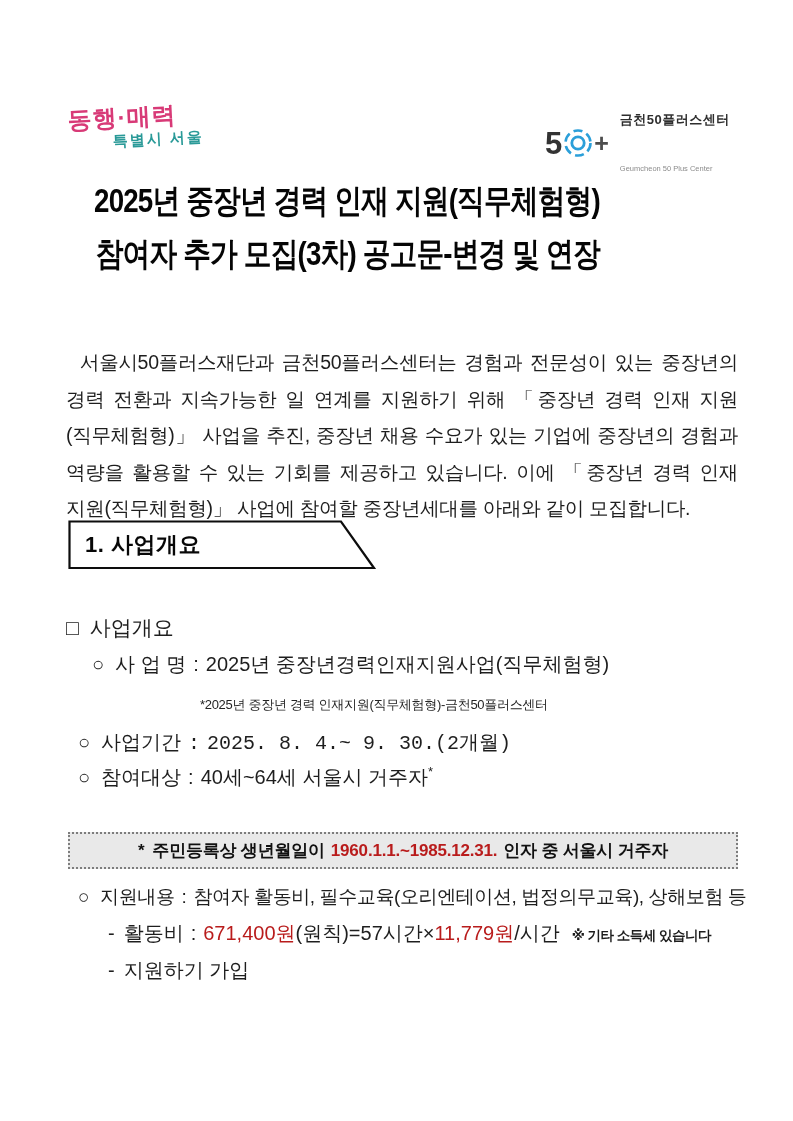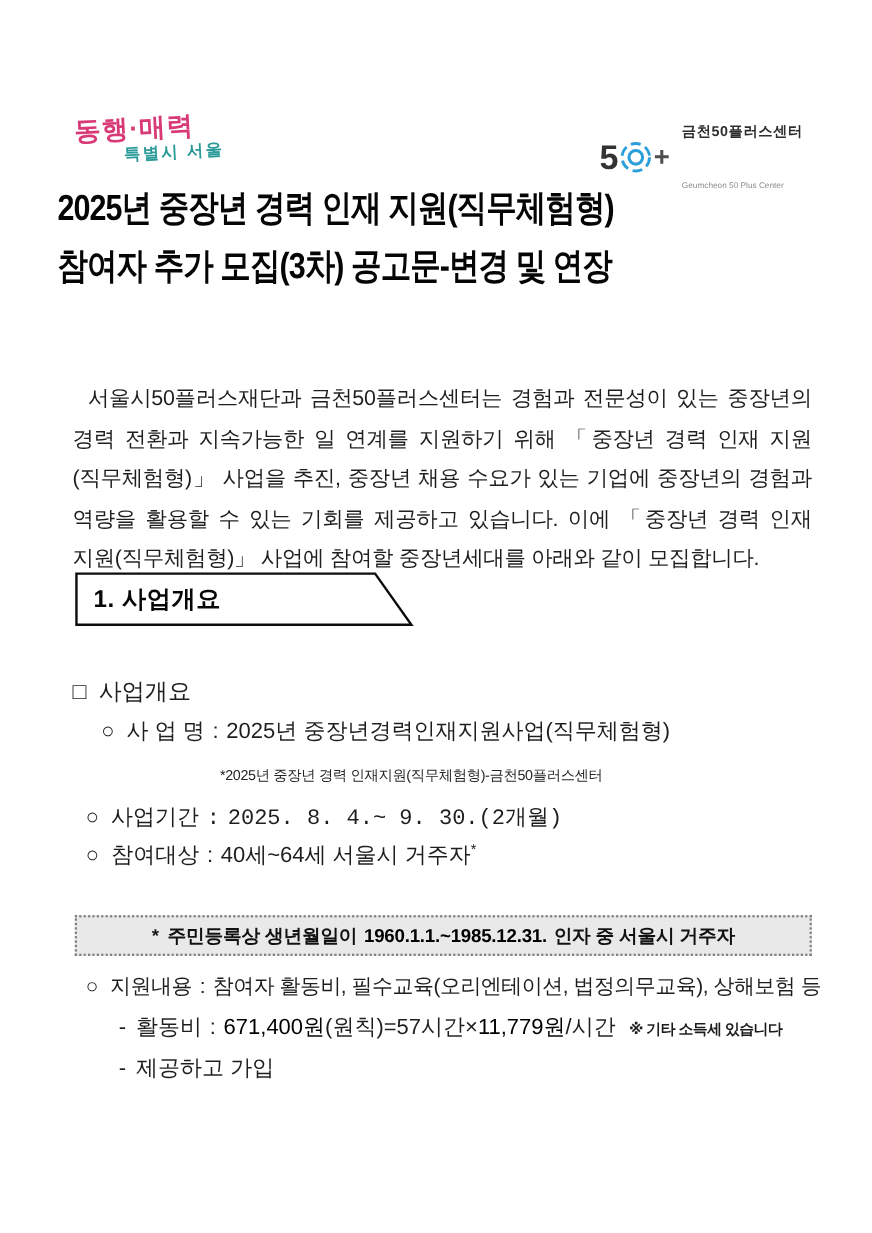--- a/index.html
+++ b/index.html
@@ -17,21 +17,21 @@
 
   .center-logo{left:545px;top:112px;display:flex;align-items:center;}
   .cl-five{font-size:31px;font-weight:bold;color:#333;line-height:31px;}
   .cl-icon{width:30px;height:30px;margin:0 1px;}
   .cl-plus{font-size:25px;font-weight:bold;color:#4d4d4d;line-height:30px;}
   .cl-text{margin-left:11px;display:flex;flex-direction:column;justify-content:center;gap:36px;}
   .cl-ko{font-size:13px;font-weight:bold;color:#2e2e2e;letter-spacing:0.5px;line-height:16px;}
   .cl-en{font-size:7.5px;color:#8c8c8c;line-height:10px;}
 
   
-  .doc-title{left:0;top:168px;width:652px;text-align:left;}
+  .doc-title{left:0;top:180px;width:652px;text-align:right;}
   .doc-title .tline{
     font-size:33px;font-weight:800;color:#050505;letter-spacing:-1px;
     transform:scaleX(0.84);transform-origin:50% 50%;
     line-height:42px;margin-bottom:11px;white-space:nowrap;
   }
 
   
   .intro{
     left:66px;top:344px;width:672px;
     font-size:19.5px;line-height:36.5px;letter-spacing:-0.3px;
@@ -54,21 +54,21 @@
   .name-row{left:92px;top:651px;font-size:20px;}
   .name-note{left:200px;top:696px;font-size:13px;color:#242424;letter-spacing:-0.3px;}
   .period-row{left:78px;top:729px;font-size:20px;font-family:Liberation Mono, monospace;}
   .target-row{left:78px;top:764px;font-size:20px;}
   .support-row{left:78px;top:884px;font-size:19px;letter-spacing:-0.4px;}
   .allow-row{left:108px;top:920px;font-size:20px;}
   .insur-row{left:108px;top:957px;font-size:20px;}
   .dash{margin-right:9px;}
   .sup-star{vertical-align:super;font-size:13px;}
 
-  .blue{color:#000000;}
+  .blue{color:#b91c1c;}
   .allow-note{font-size:13.5px;font-weight:bold;margin-left:12px;letter-spacing:-0.5px;color:#1c1c1c;}
 
   
   .note-box{
     left:68px;top:832px;width:666px;height:33px;
     background:#e9e9e9;border:2px dotted #7d7d7d;
     display:flex;align-items:center;justify-content:center;
     font-size:17px;font-weight:bold;color:#111;white-space:nowrap;letter-spacing:-0.2px;
   }
   .note-box .star{margin-right:8px;}
@@ -138,14 +138,14 @@
 
 <div class="abs row support-row">
   <span class="bullet">○</span><span>지원내용</span><span class="colon">:</span><span>참여자 활동비, 필수교육(오리엔테이션, 법정의무교육), 상해보험 등</span>
 </div>
 
 <div class="abs row allow-row">
   <span class="dash">-</span><span>활동비</span><span class="colon">:</span><span class="blue">671,400원</span><span>(원칙)=57시간×</span><span class="blue">11,779원</span><span>/시간</span><span class="allow-note">※ 기타 소득세 있습니다</span>
 </div>
 
 <div class="abs row insur-row">
-  <span class="dash">-</span><span>제공하고 가입</span>
+  <span class="dash">-</span><span>지원하기 가입</span>
 </div>
 
 </body></html>

